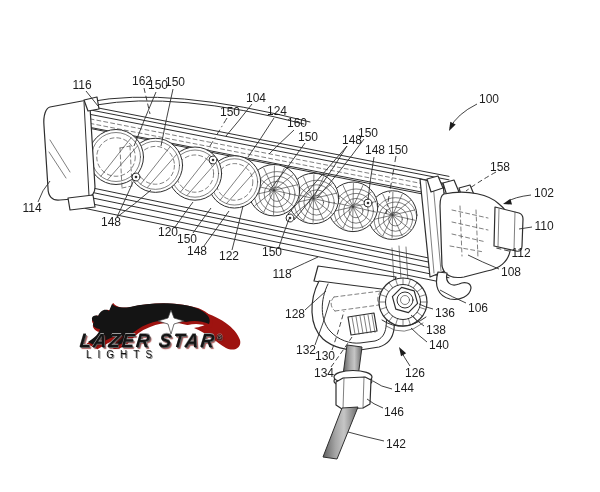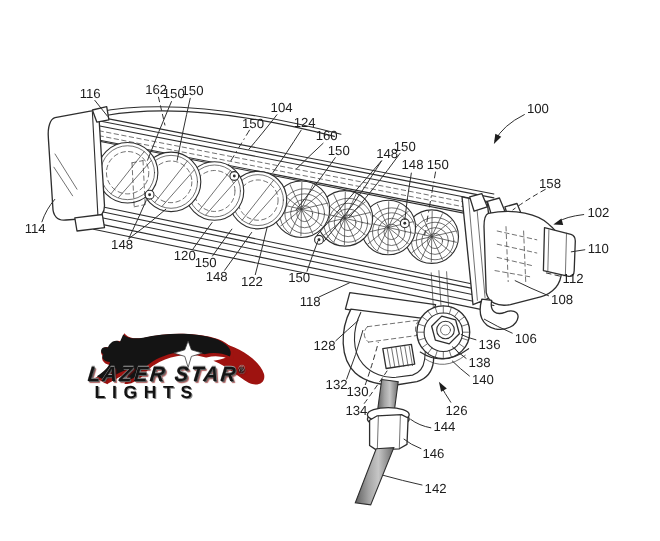--- a/index.html
+++ b/index.html
@@ -18,21 +18,21 @@
   .ld.dm{stroke-dasharray:6 3 1.5 3;}
   .ah{fill:#1d1d1d;stroke:none;}
   text.ref{font-family:"Liberation Sans",sans-serif;font-size:12px;fill:#1d1d1d;text-anchor:middle;}
   
   #logo{position:absolute;left:78px;top:296px;width:178px;height:66px;}
   #logo .brand{position:absolute;left:0px;top:34px;width:178px;
       font-weight:bold;font-style:italic;font-size:19px;letter-spacing:2px;
       color:#141414;white-space:nowrap;transform:scaleX(.98) skewX(-6deg);
       text-shadow:0 -1px 0 #9a9a9a,1px 1px 0 #5c5c5c,2px 2px 1px rgba(130,10,10,.65);}
   #logo .brand sup{font-size:8px;letter-spacing:0;}
-  #logo .sub{position:absolute;left:8px;top:53px;font-weight:bold;font-size:16px;
+  #logo .sub{position:absolute;left:8px;top:53px;font-weight:normal;font-size:10px;
       letter-spacing:6px;color:#111;text-shadow:1px 1px 0 #8d8d8d;text-align:right;}
 </style>
 </head>
 <body>
 
 <svg id="fig" width="600" height="492" viewBox="0 0 600 492">
   <defs id="defs">
     <linearGradient id="gstem" x1="0" y1="0" x2="1" y2="0">
       <stop offset="0" stop-color="#5f5f5f"></stop>
         <stop offset=".35" stop-color="#a5a5a5"></stop>

